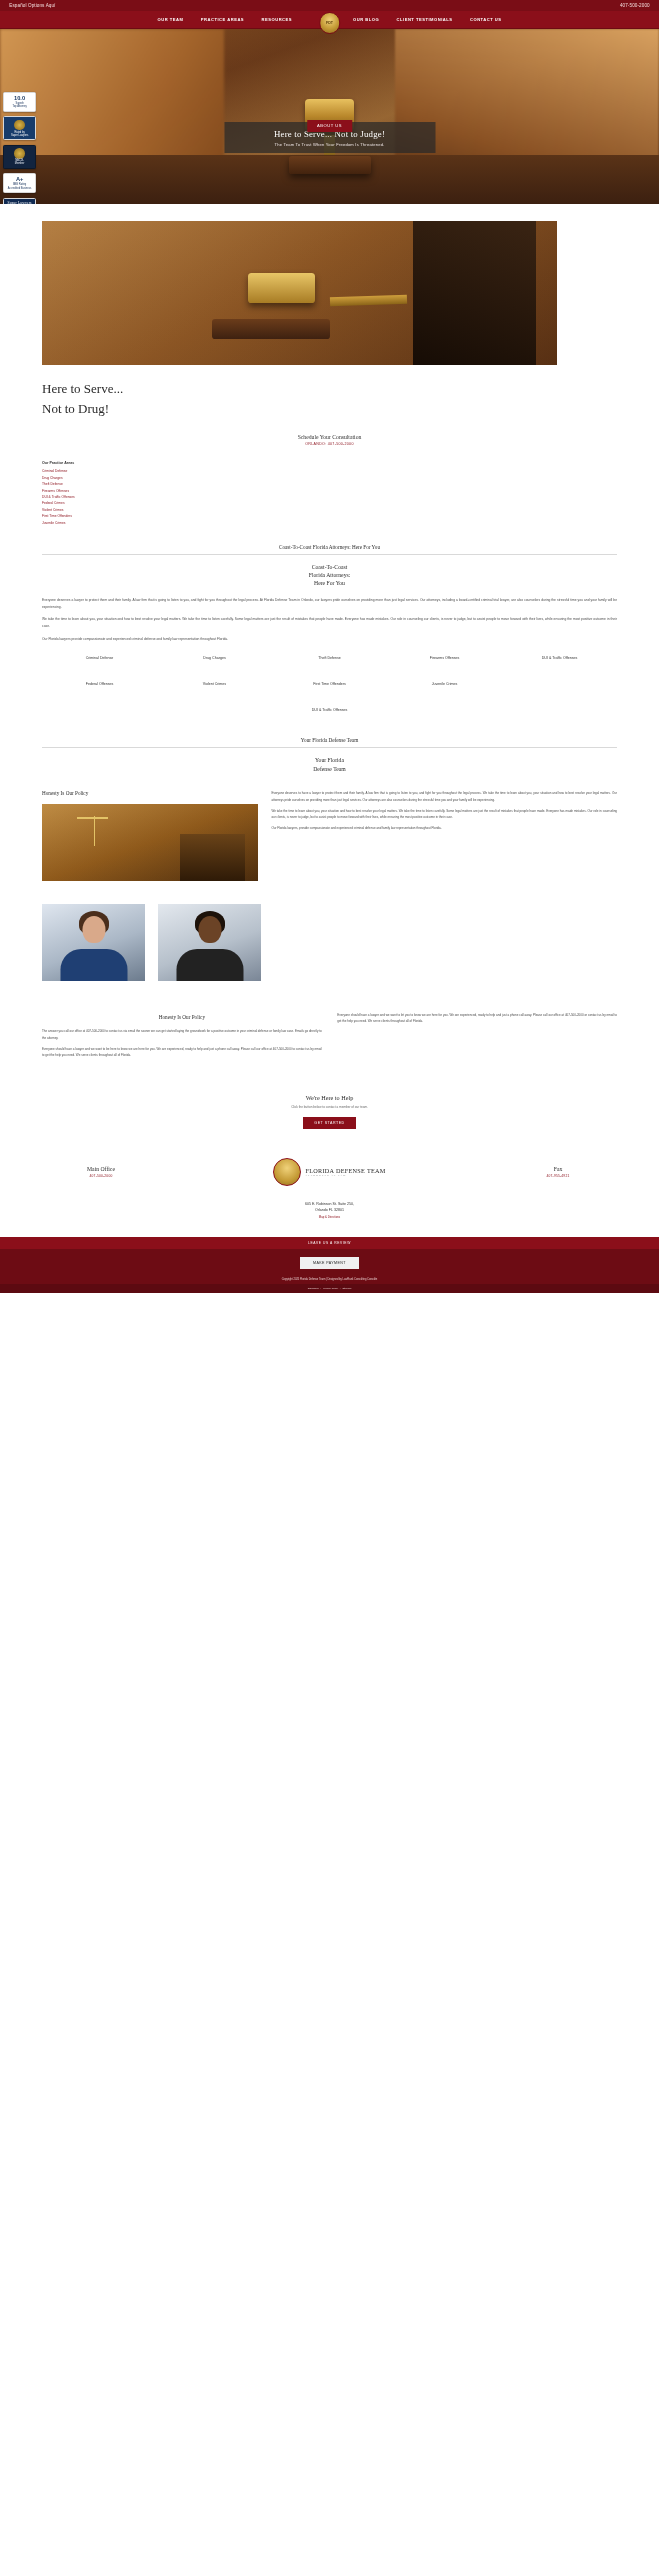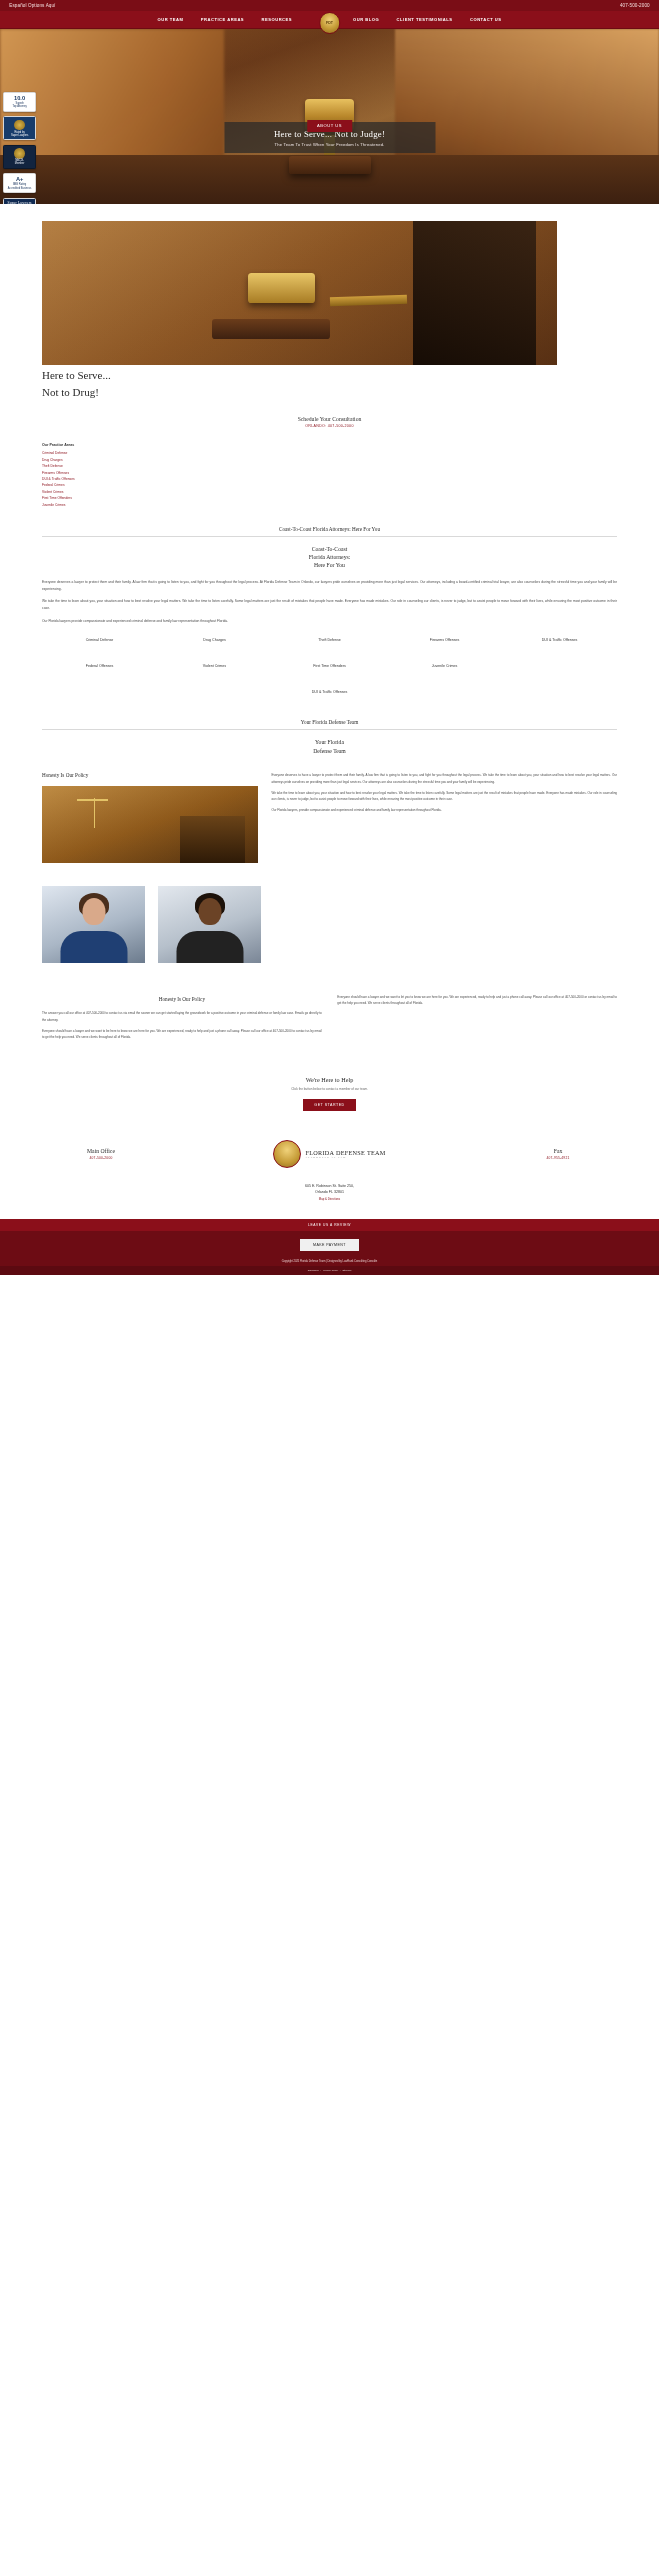--- a/index.html
+++ b/index.html
@@ -193,23 +193,23 @@
   .intro-img .g-block{
     position:absolute;left:33%;bottom:18%;width:118px;height:20.6px;
     background:linear-gradient(180deg,#6b3c1a,#3e2110);border-radius:3.1px;
   }
   .intro-img .dark-fig{
     position:absolute;right:4%;top:0;width:24%;height:100%;
     background:linear-gradient(200deg,#3a2413,#160c05);
     filter:blur(0.5px);
   }
   .lead-title {
-    padding: 2px 42px 0;
+    padding: 14px 42px 0;
     font-family:"Liberation Serif", serif;
-    font-size:11px;
+    font-size:13px;
     color:#2a2a2a;
     line-height:1.5;
   }
   .consult {
     margin-top:15.5px;
     text-align:center;
   }
   .consult h3 {
     font-family:"Liberation Serif",serif;
     font-size:5.7px;

